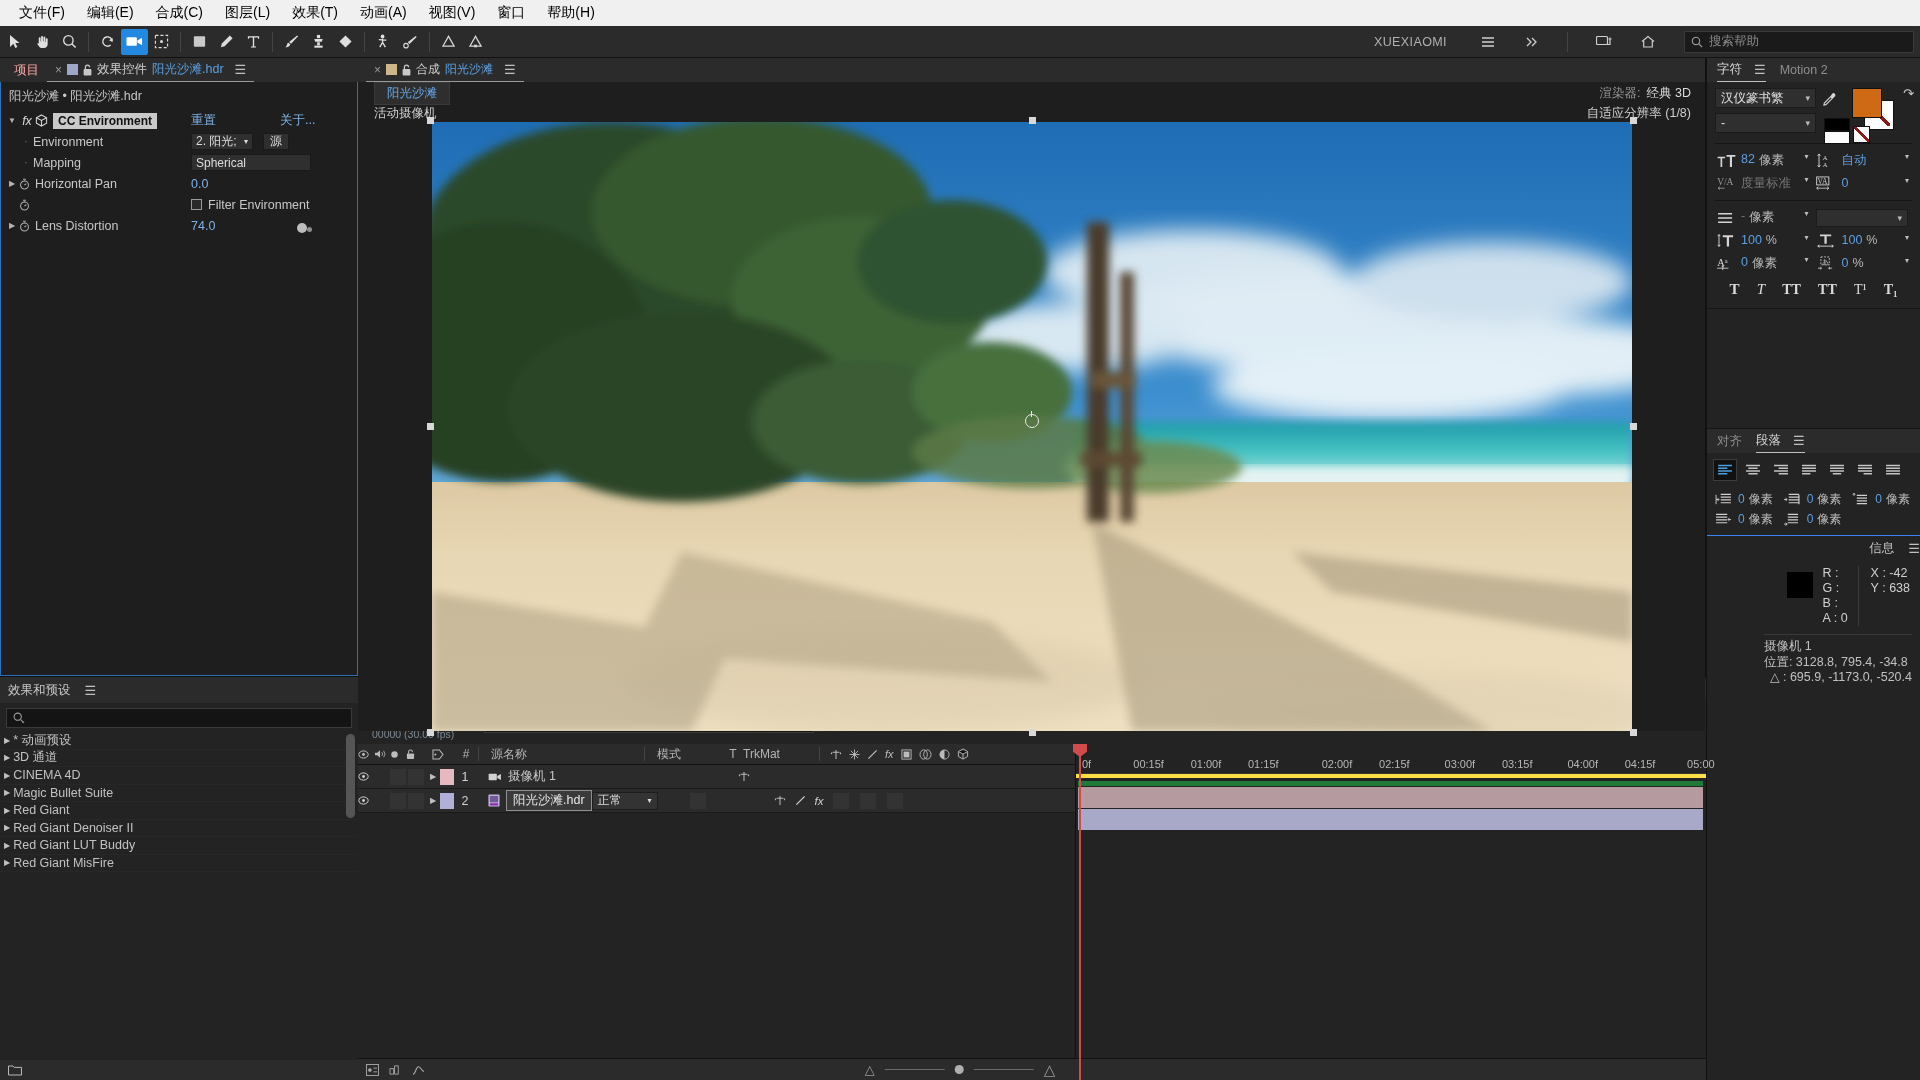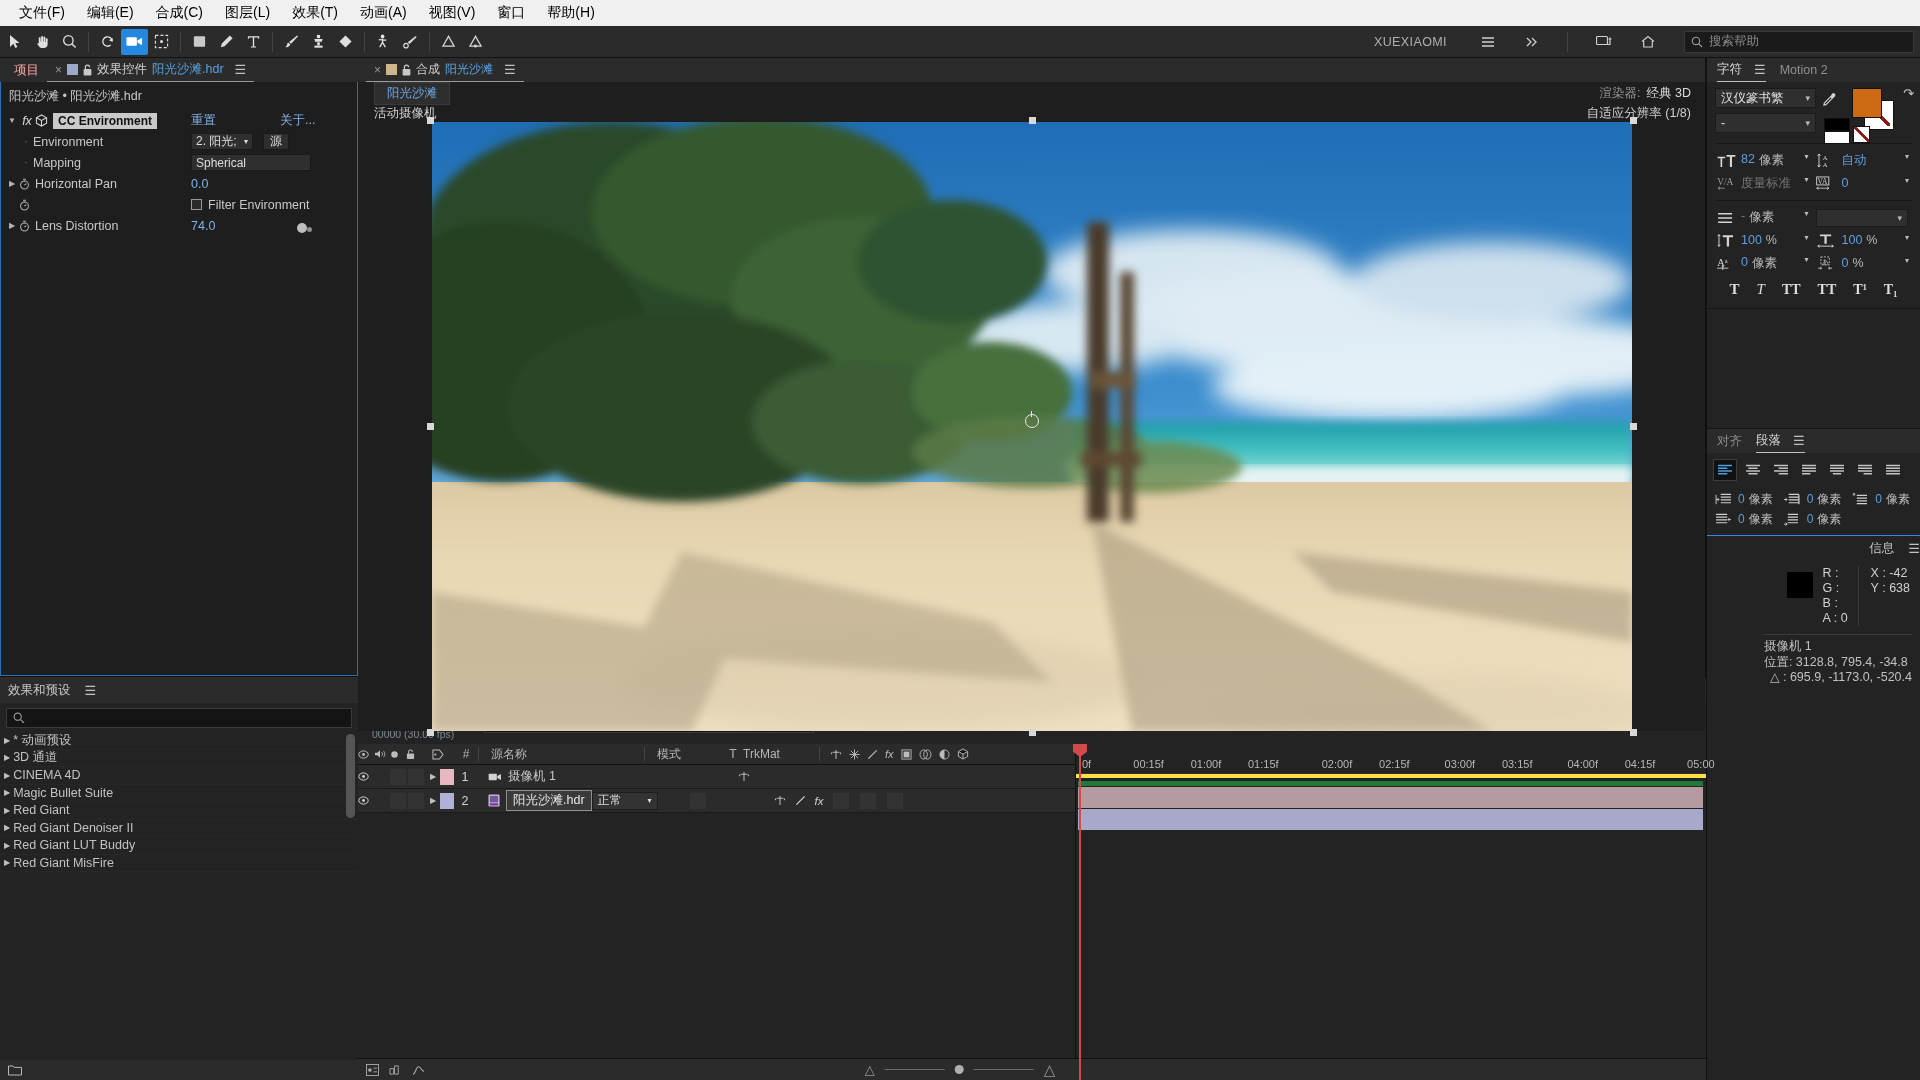--- a/index.html
+++ b/index.html
@@ -1196,21 +1196,21 @@
               <span class="caret">▾</span>
             </div>
           </div>
         </div>
 
         <div class="stylerow">
           <span style="font-weight:bold;font-family:'Liberation Serif',serif;font-size:15px;">T</span>
           <span style="font-style:italic;font-family:'Liberation Serif',serif;font-size:15px;">T</span>
           <span style="font-weight:bold;font-family:'Liberation Serif',serif;font-size:14px;">TT</span>
           <span style="font-weight:bold;font-family:'Liberation Serif',serif;font-size:14px;">TT</span>
-          <span style="font-weight:bold;font-family:'Liberation Serif',serif;font-size:14px;">T¹</span>
+          <span style="font-weight:normal;font-family:'Liberation Serif',serif;font-size:14px;">T¹</span>
           <span style="font-weight:bold;font-family:'Liberation Serif',serif;font-size:14px;">T₁</span>
         </div>
       </div>
 
       <div style="flex:0 0 120px; background:#232323; border-bottom:1px solid #161616;"></div>
 
       <div class="rc-tabs">
         <div class="t">
           <span>对齐</span>
         </div>

